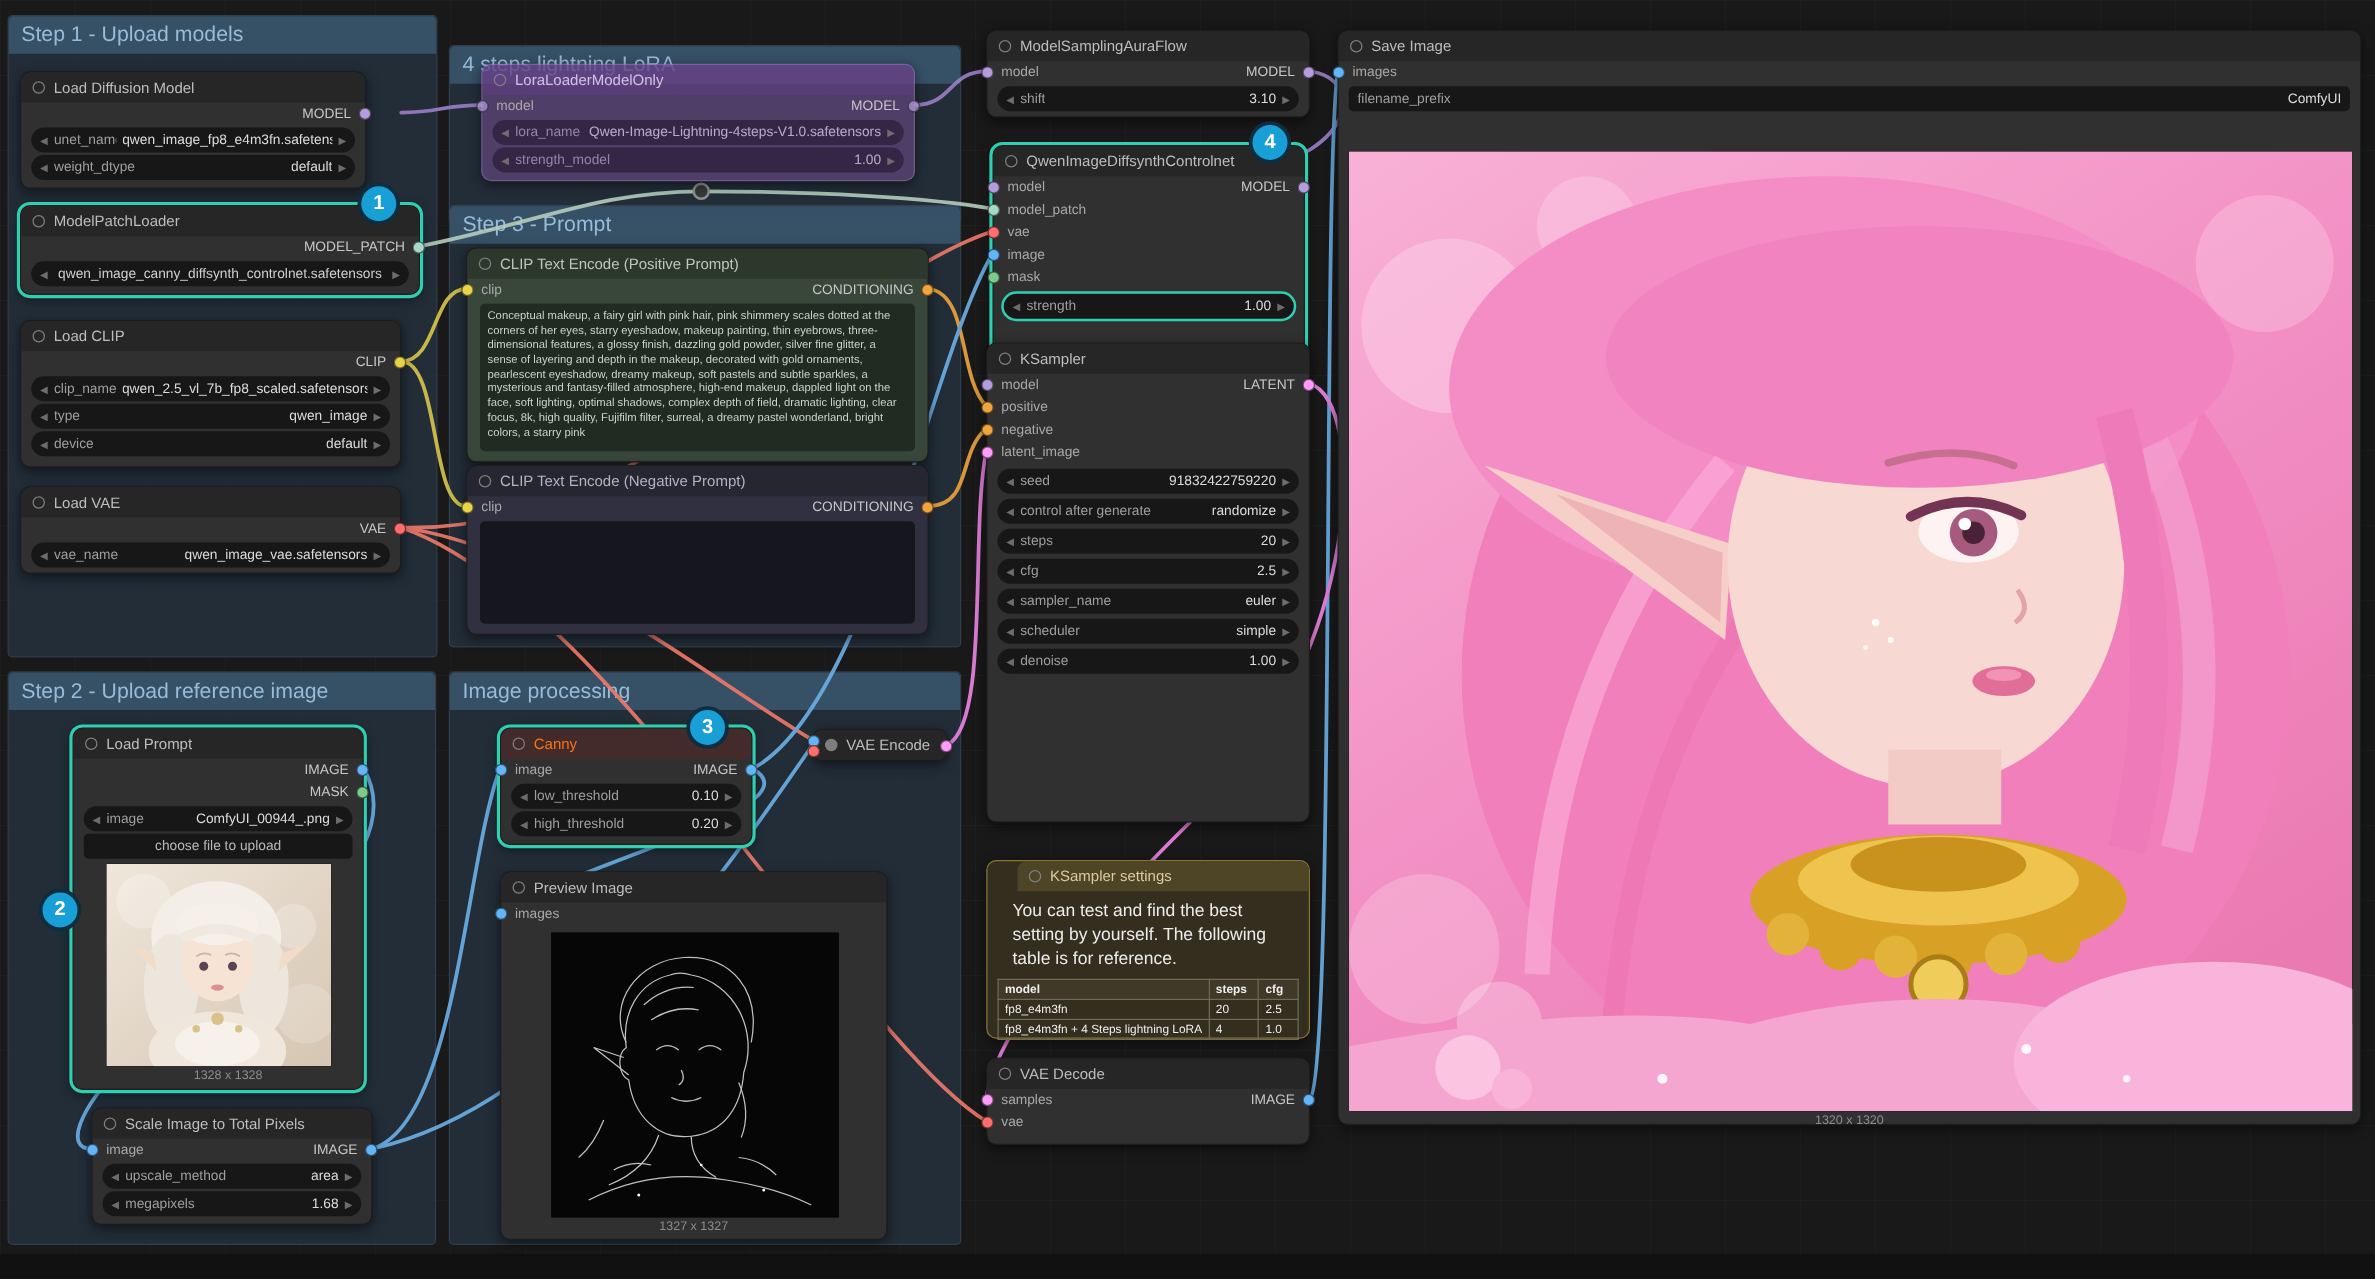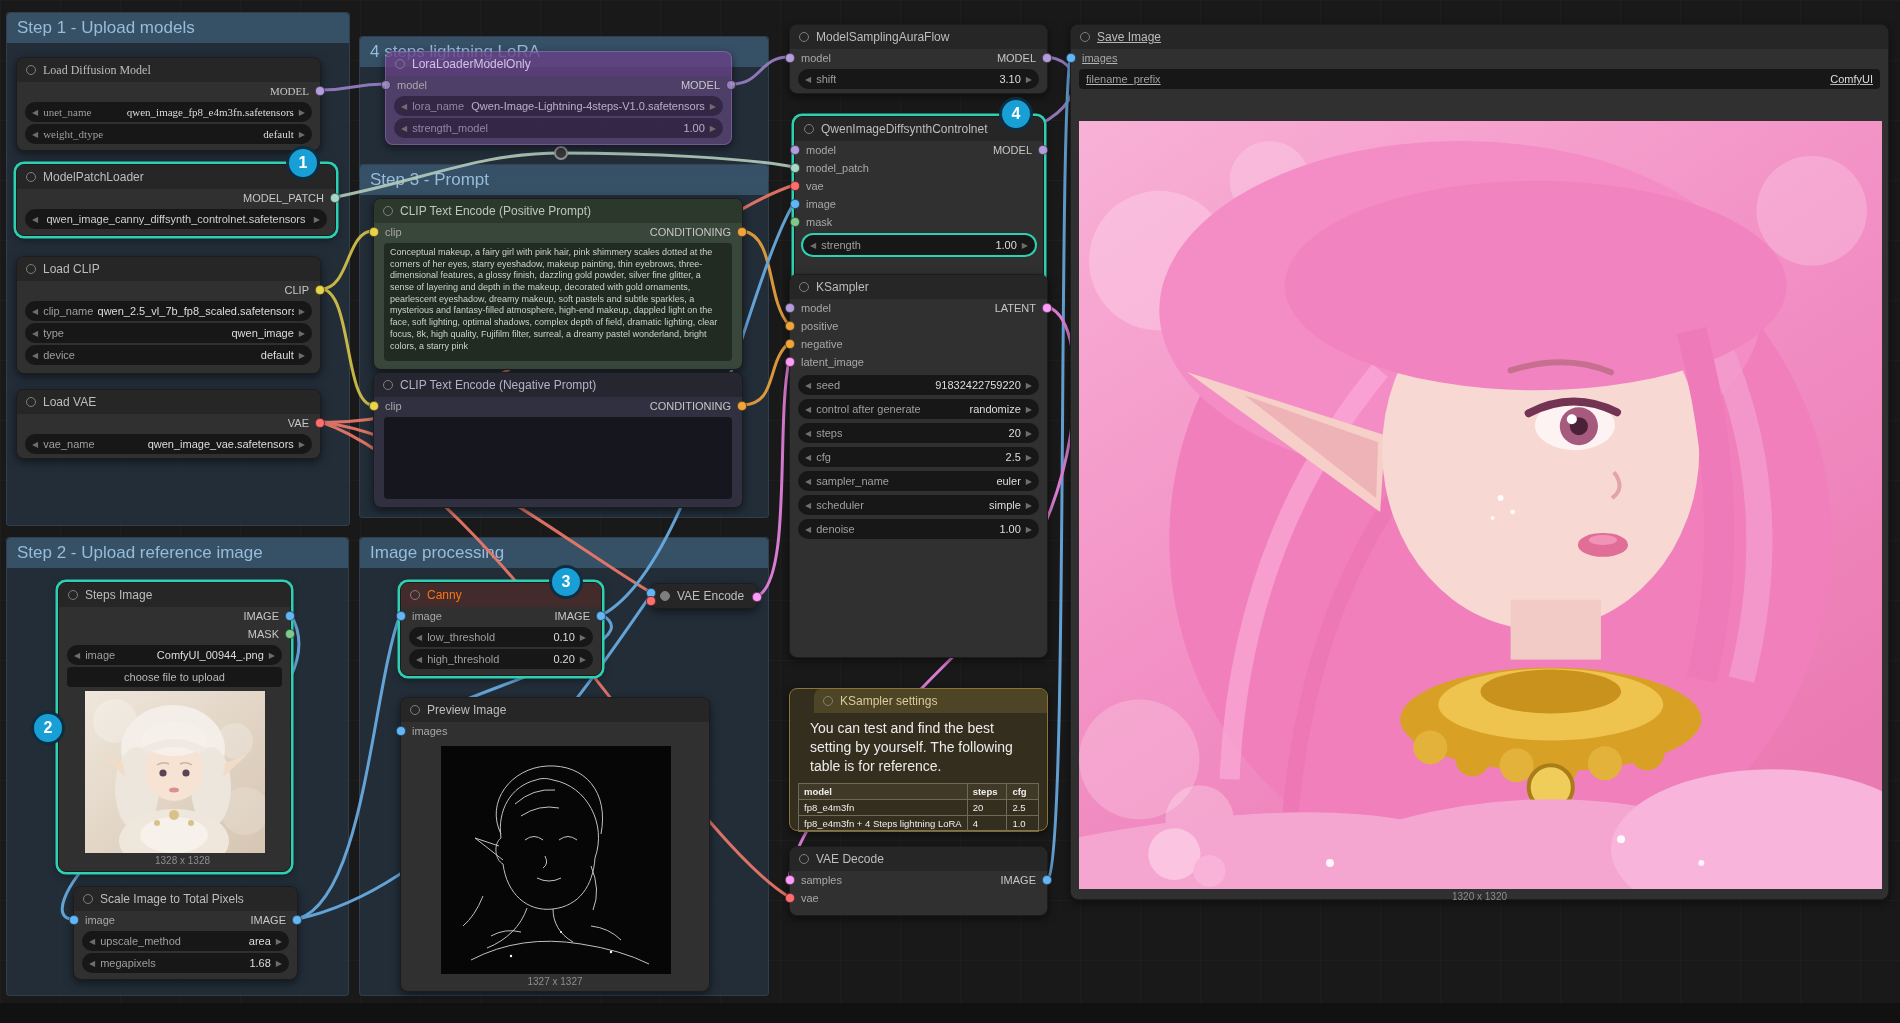--- a/index.html
+++ b/index.html
@@ -92,21 +92,21 @@
       <path d="M298,919 C455,885 585,690 650,596" stroke="#6cb0e8"></path>
       <path d="M602,615 C655,645 470,688 400,730" stroke="#6cb0e8"></path>
       <path d="M602,615 C695,565 745,285 794,203" stroke="#6cb0e8"></path>
       <path d="M1048,879 C1068,855 1058,150 1070,59" stroke="#6cb0e8"></path>
       <path d="M758,596 C792,578 776,425 789,361" stroke="#ef86e8"></path>
       <path d="M1048,307 C1094,322 1090,520 965,645 C855,752 795,830 789,879" stroke="#ef86e8"></path>
       <circle cx="561" cy="153" r="6" fill="#3a3a3a" stroke="#9a9a9a" stroke-width="2"></circle>
     </g>
   </svg>
 
-  <div class="node" style="left:16px;top:57px;width:305px;height:94px;font-family:Liberation Serif, serif;">
+  <div class="node" style="left:16px;top:57px;width:277px;height:94px;">
     <div class="node-header">
       <span class="cdot"></span>
       <span>Load Diffusion Model</span>
     </div>
     <div class="io-row">
       <span class="out">MODEL</span>
       <span class="pdot out" style="background:#b39ddb"></span>
     </div>
     <div class="widget">
       <span class="arr">◀</span>
@@ -234,21 +234,21 @@
       <span class="inl">clip</span>
       <span class="out">CONDITIONING</span>
       <span class="pdot out" style="background:#f0a43e"></span>
     </div>
     <div class="textarea"></div>
   </div>
 
   <div class="node hl" style="left:58px;top:582px;width:233px;height:290px;">
     <div class="node-header">
       <span class="cdot"></span>
-      <span>Steps Image</span>
+      <span>Load Prompt</span>
     </div>
     <div class="io-row">
       <span class="out">IMAGE</span>
       <span class="pdot out" style="background:#64b5f6"></span>
     </div>
     <div class="io-row">
       <span class="out">MASK</span>
       <span class="pdot out" style="background:#7fc98a"></span>
     </div>
     <div class="widget">
@@ -554,21 +554,21 @@
       <span class="inl">samples</span>
       <span class="out">IMAGE</span>
       <span class="pdot out" style="background:#64b5f6"></span>
     </div>
     <div class="io-row">
       <span class="pdot in" style="background:#ff6e6e"></span>
       <span class="inl">vae</span>
     </div>
   </div>
 
-  <div class="node" style="left:1070px;top:24px;width:819px;height:876px;text-decoration:underline;">
+  <div class="node" style="left:1070px;top:24px;width:819px;height:876px;">
     <div class="node-header">
       <span class="cdot"></span>
       <span>Save Image</span>
     </div>
     <div class="io-row">
       <span class="pdot in" style="background:#64b5f6"></span>
       <span class="inl">images</span>
     </div>
     <div class="widget bar">
       <span class="wl">filename_prefix</span>

